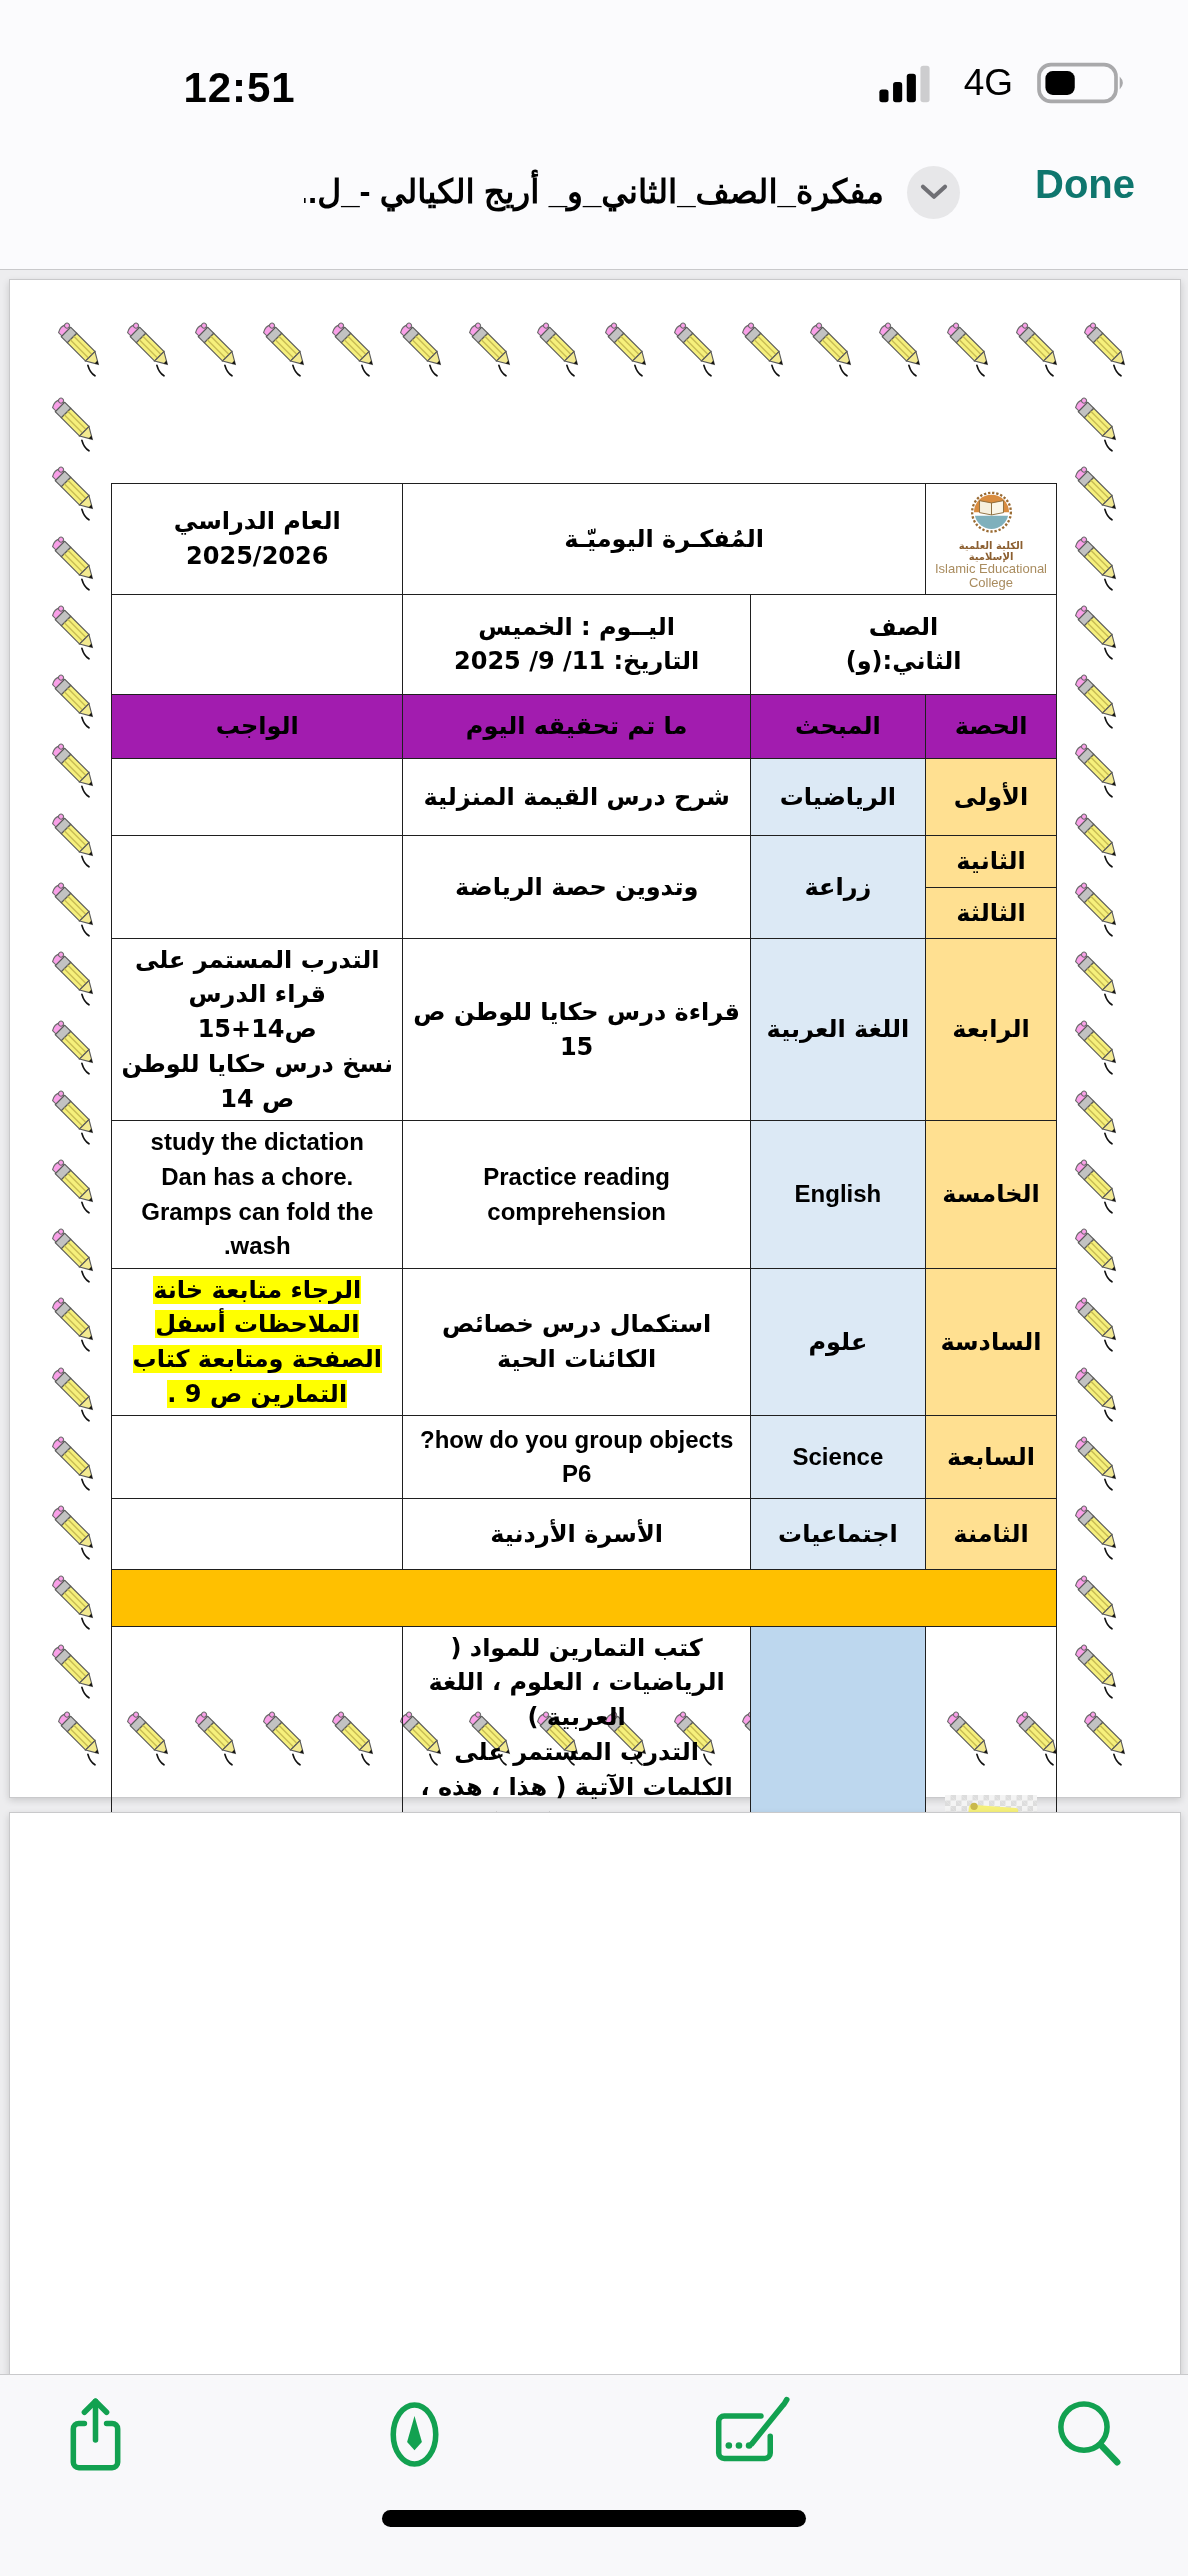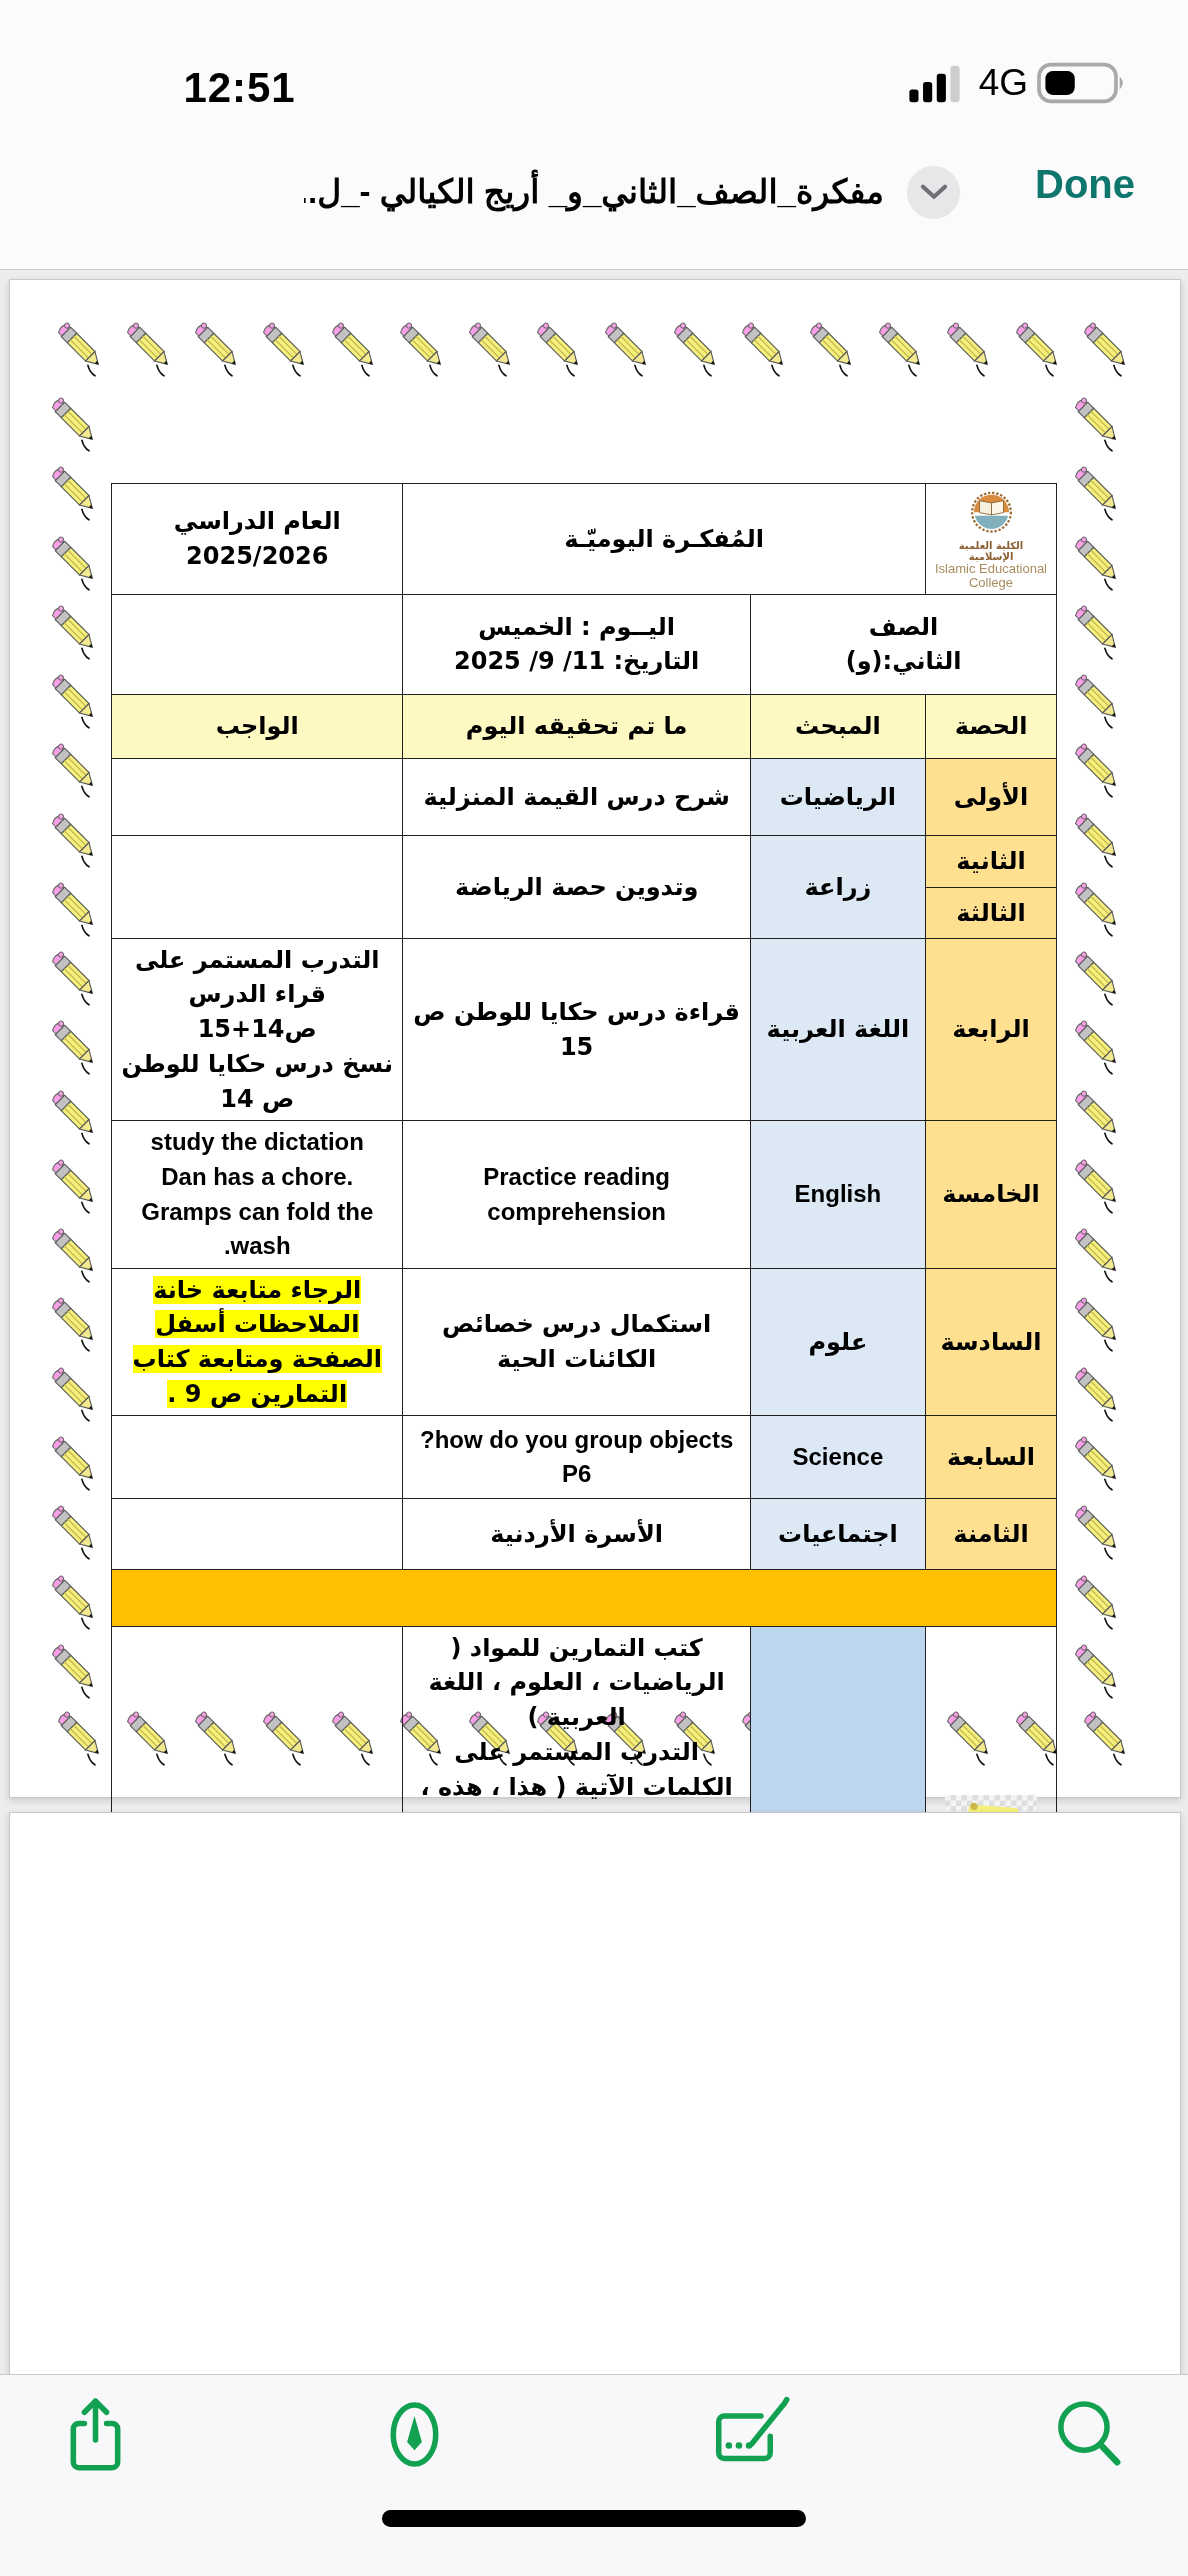--- a/index.html
+++ b/index.html
@@ -4,21 +4,21 @@
 <style>
   html,body{margin:0;padding:0;}
   body{width:1188px;height:2576px;position:relative;background:#EDEDEF;
        font-family:"Liberation Sans",sans-serif;overflow:hidden;}
 
   
   .topbar{position:absolute;top:0;left:0;width:1188px;height:269px;background:#FBFBFD;
           border-bottom:1.8px solid #C9C9CB;z-index:5;padding-left:44px;}
   .time{position:absolute;top:64px;left:138px;width:203px;text-align:center;
         font-size:42px;font-weight:700;color:#000;letter-spacing:0.9px;}
-  .status-cluster{position:absolute;top:61px;right:103px;display:flex;align-items:center;gap:9px;text-align:center;}
+  .status-cluster{position:absolute;top:61px;right:103px;display:flex;align-items:center;gap:24px;text-align:center;}
   .net-label{font-size:37px;color:#000;font-weight:400;}
   .navrow{position:absolute;top:138px;left:0;width:1188px;height:111px;}
   .doc-title{position:absolute;top:26px;left:304px;width:580px;height:55px;
              font-size:33px;font-weight:600;color:#000;white-space:nowrap;overflow:hidden;
              direction:rtl;text-align:left;line-height:55px;}
   .chevron-btn{position:absolute;top:28px;left:907px;width:53px;height:53px;border-radius:50%;
                background:#E7E7E9;display:flex;align-items:center;justify-content:center;}
   .done-btn{position:absolute;top:24px;right:53px;font-size:40px;font-weight:600;background:none;border:none;padding:0;}
 
   
@@ -44,21 +44,21 @@
             font-family:"DejaVu Sans",sans-serif;}
   table.doc td{border:1.8px solid #1F1F1F;vertical-align:middle;text-align:center;
                padding:3.7px 9.2px;font-weight:700;color:#000;font-size:24px;line-height:1.45;
                overflow:hidden;}
   .col-period{width:130px;}.col-subject{width:173px;}.col-achieved{width:344px;}.col-homework{width:288px;}
   .blue-txt{color:#4472C4;}
   .cell-title{font-size:28.6px;}
   .cell-year{font-size:27px;line-height:1.7;}
   .cell-day{text-align:right;padding-right:13px;font-size:25px;line-height:1.8;}
   .cell-class{text-align:right;padding-left:83px;font-size:25px;line-height:2.4;text-align:center;}
-  .hdr td{background:#fef9c3;font-size:26px;}
+  .hdr td{background:#a21caf;font-size:26px;}
   .c-period{background:#FFE091;}
   .c-subject{background:#DCE9F5;}
   .eng{font-family:"Liberation Sans",sans-serif;}
   .pre{white-space:pre-line;}
   .hw-left{text-align:left;direction:ltr;padding-left:11px;font-size:25px;line-height:1.5;}
   .hw-small{font-size:22px;line-height:1.55;}
   .hl{background:#FFFF00;}
   .sep td{background:#FFC000;height:48px;}
   .notes-label{background:#BDD7EE;color:#FF0000;font-size:27px;}
   .notes-cell{font-size:22.6px;line-height:1.75;padding:9.2px 13px;vertical-align:top;}

